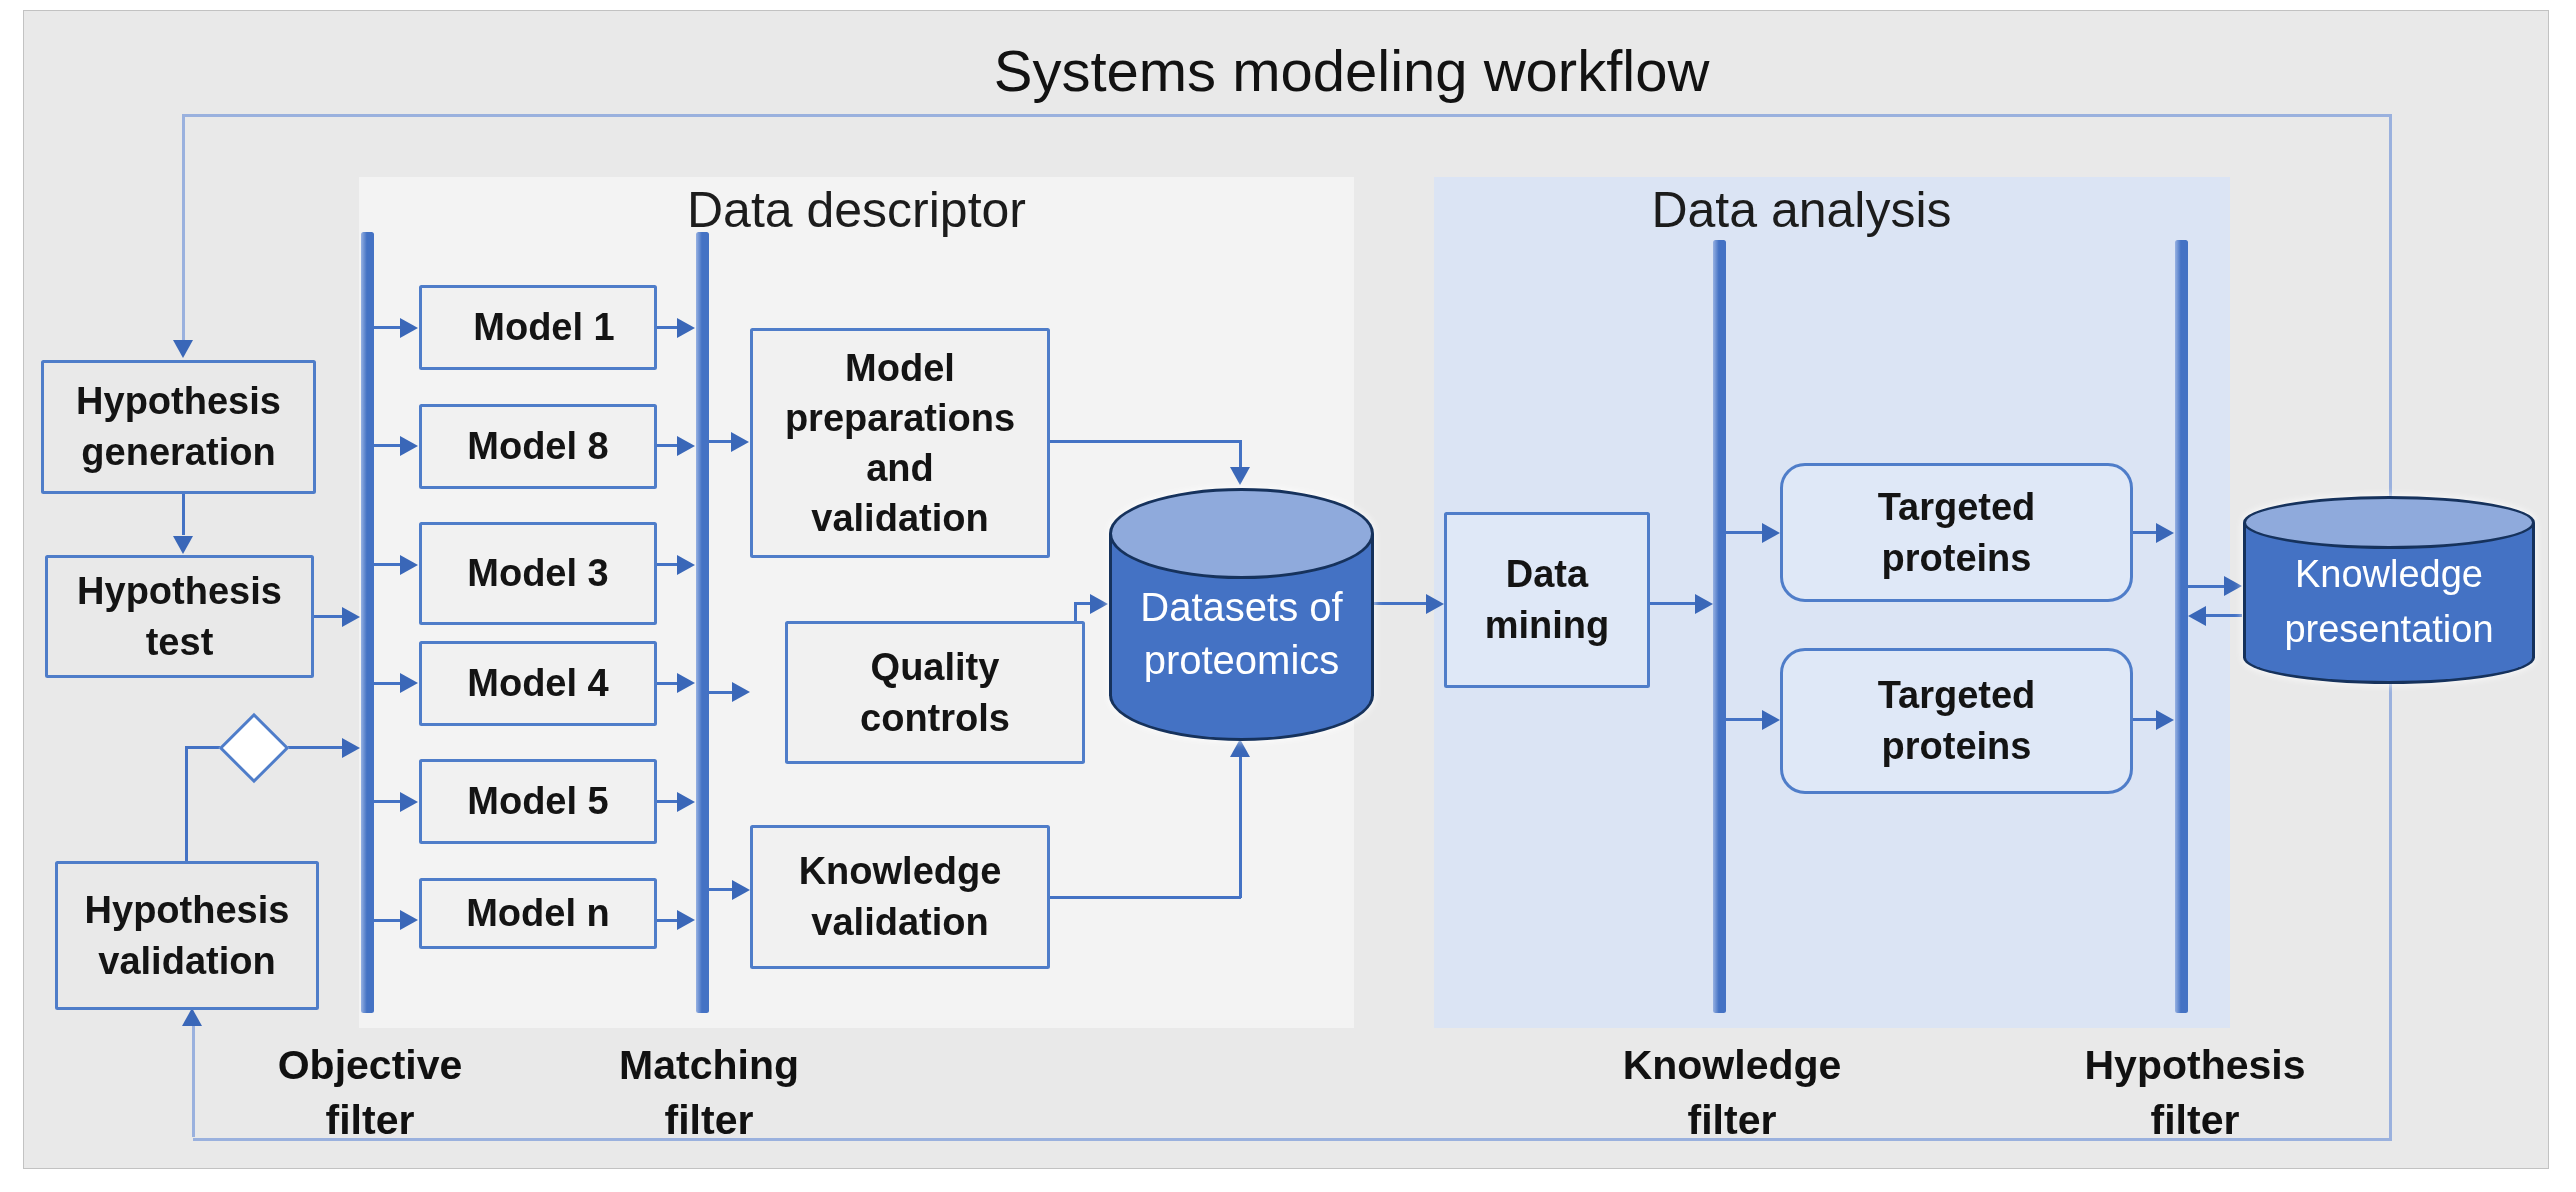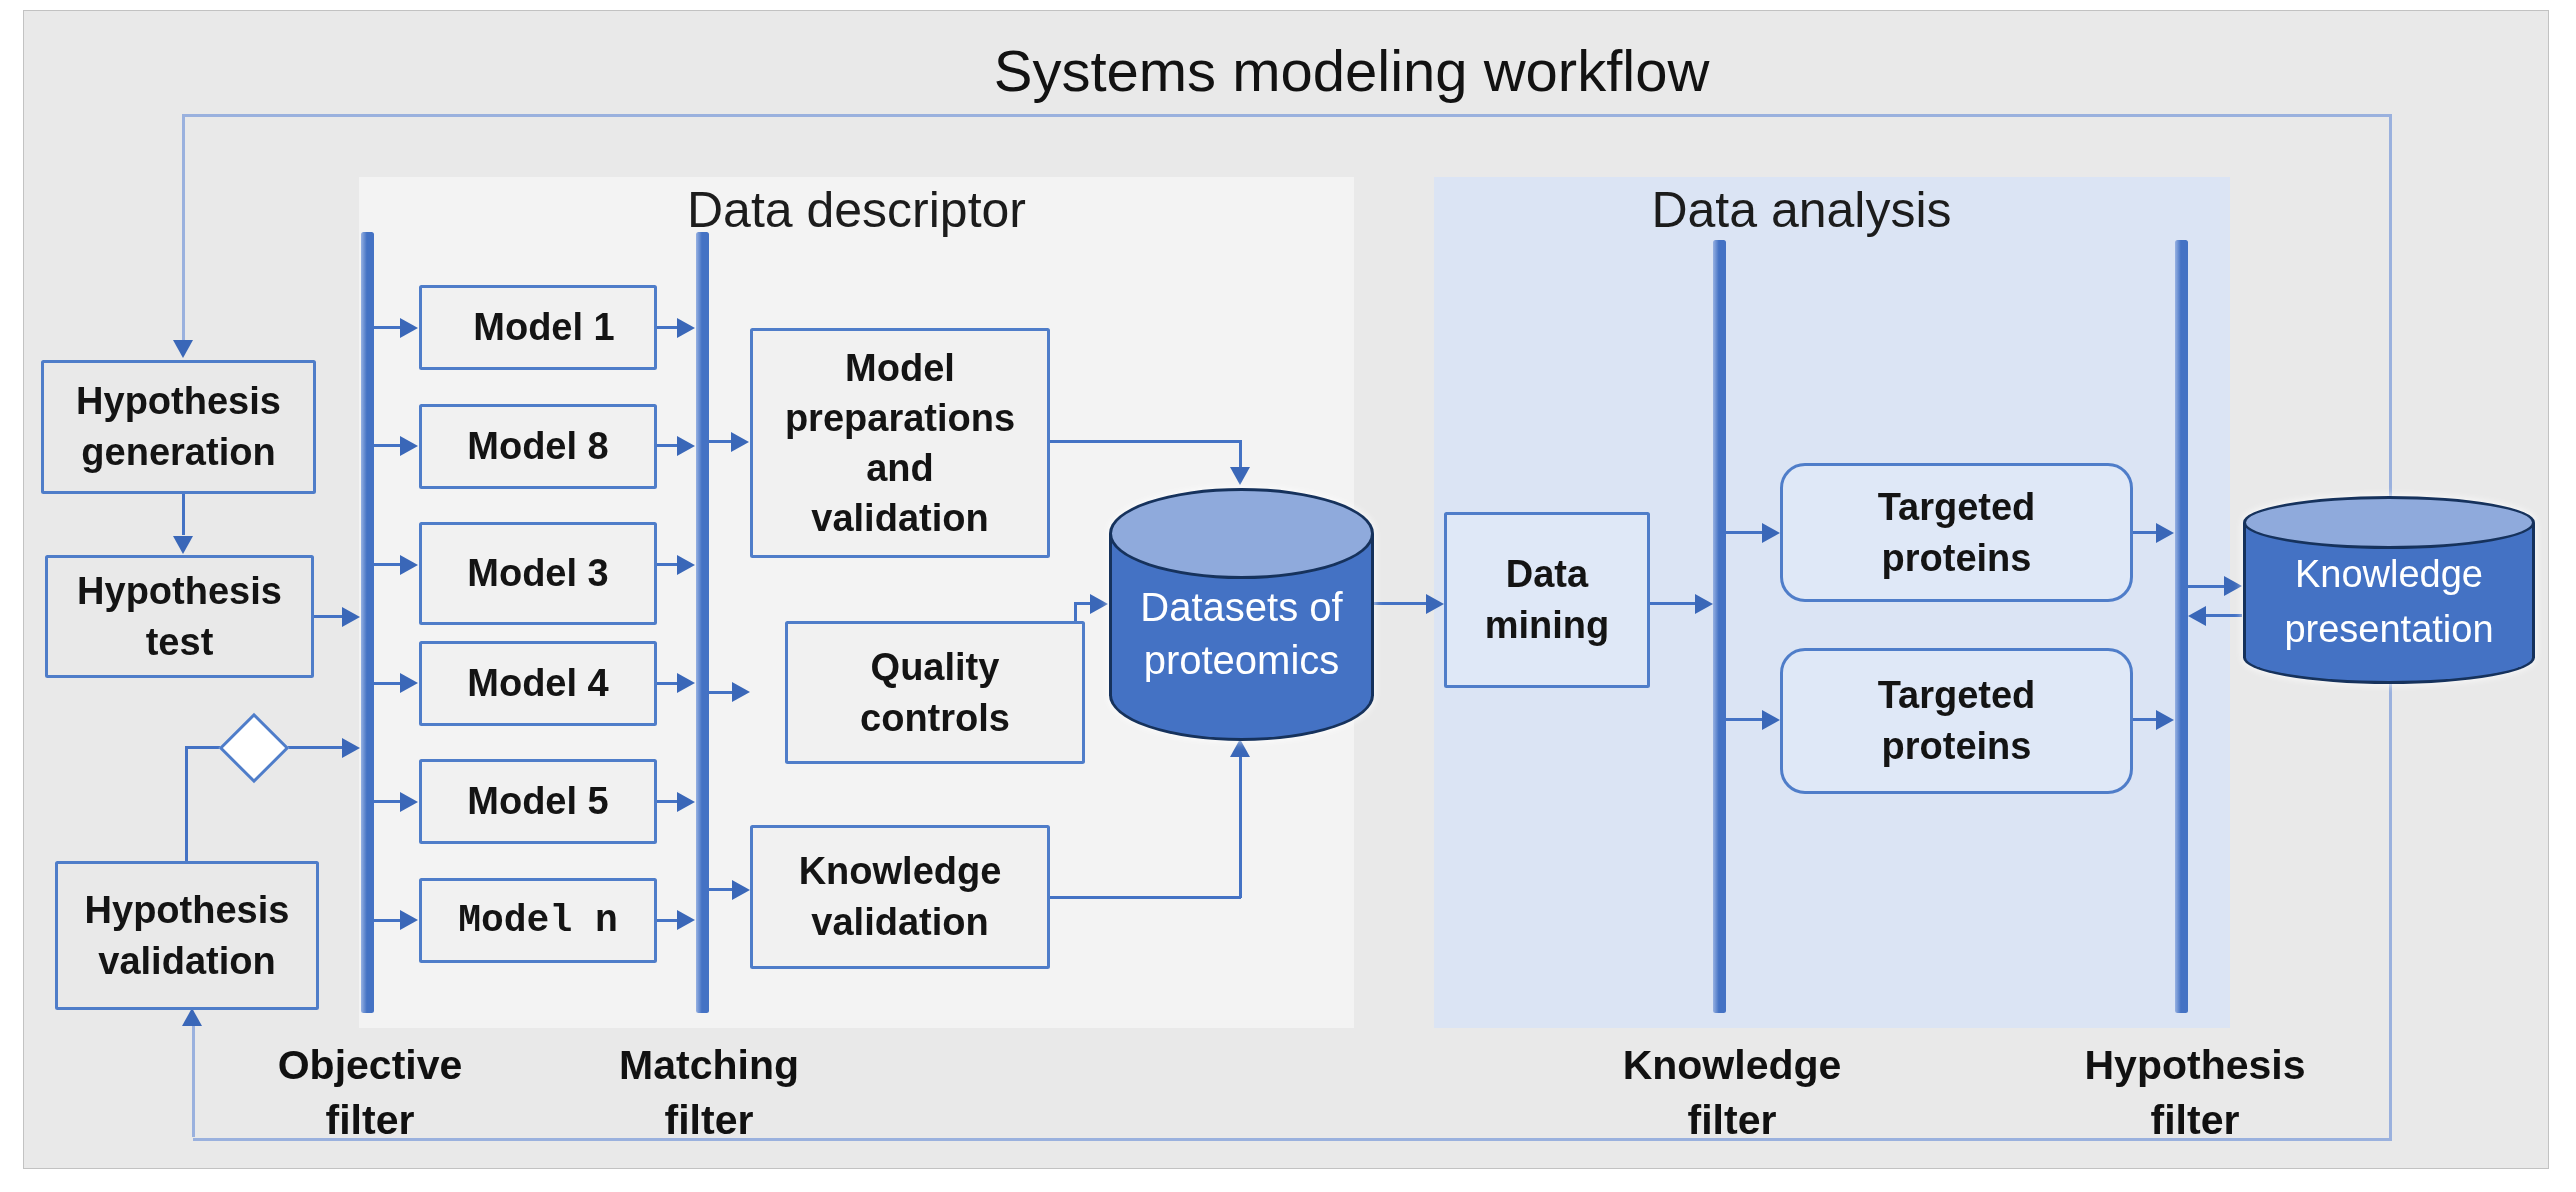--- a/index.html
+++ b/index.html
@@ -171,21 +171,21 @@
 </div>
 <div class="box lightgray" style="left:419px;top:522px;width:238px;height:103px;">
   <div class="txt">Model 3</div>
 </div>
 <div class="box lightgray" style="left:419px;top:641px;width:238px;height:85px;">
   <div class="txt">Model 4</div>
 </div>
 <div class="box lightgray" style="left:419px;top:759px;width:238px;height:85px;">
   <div class="txt">Model 5</div>
 </div>
-<div class="box lightgray" style="left:419px;top:878px;width:238px;height:85px;font-family:Liberation Mono, monospace;">
+<div class="box lightgray" style="left:419px;top:878px;width:238px;height:71px;">
   <div class="txt">Model n</div>
 </div>
 
 <div class="box lightgray" style="left:750px;top:328px;width:300px;height:230px;">
   <div class="txt" style="line-height:50px;">
     <span>Model</span>
     <span>preparations</span>
     <span>and</span>
     <span>validation</span>
   </div>

